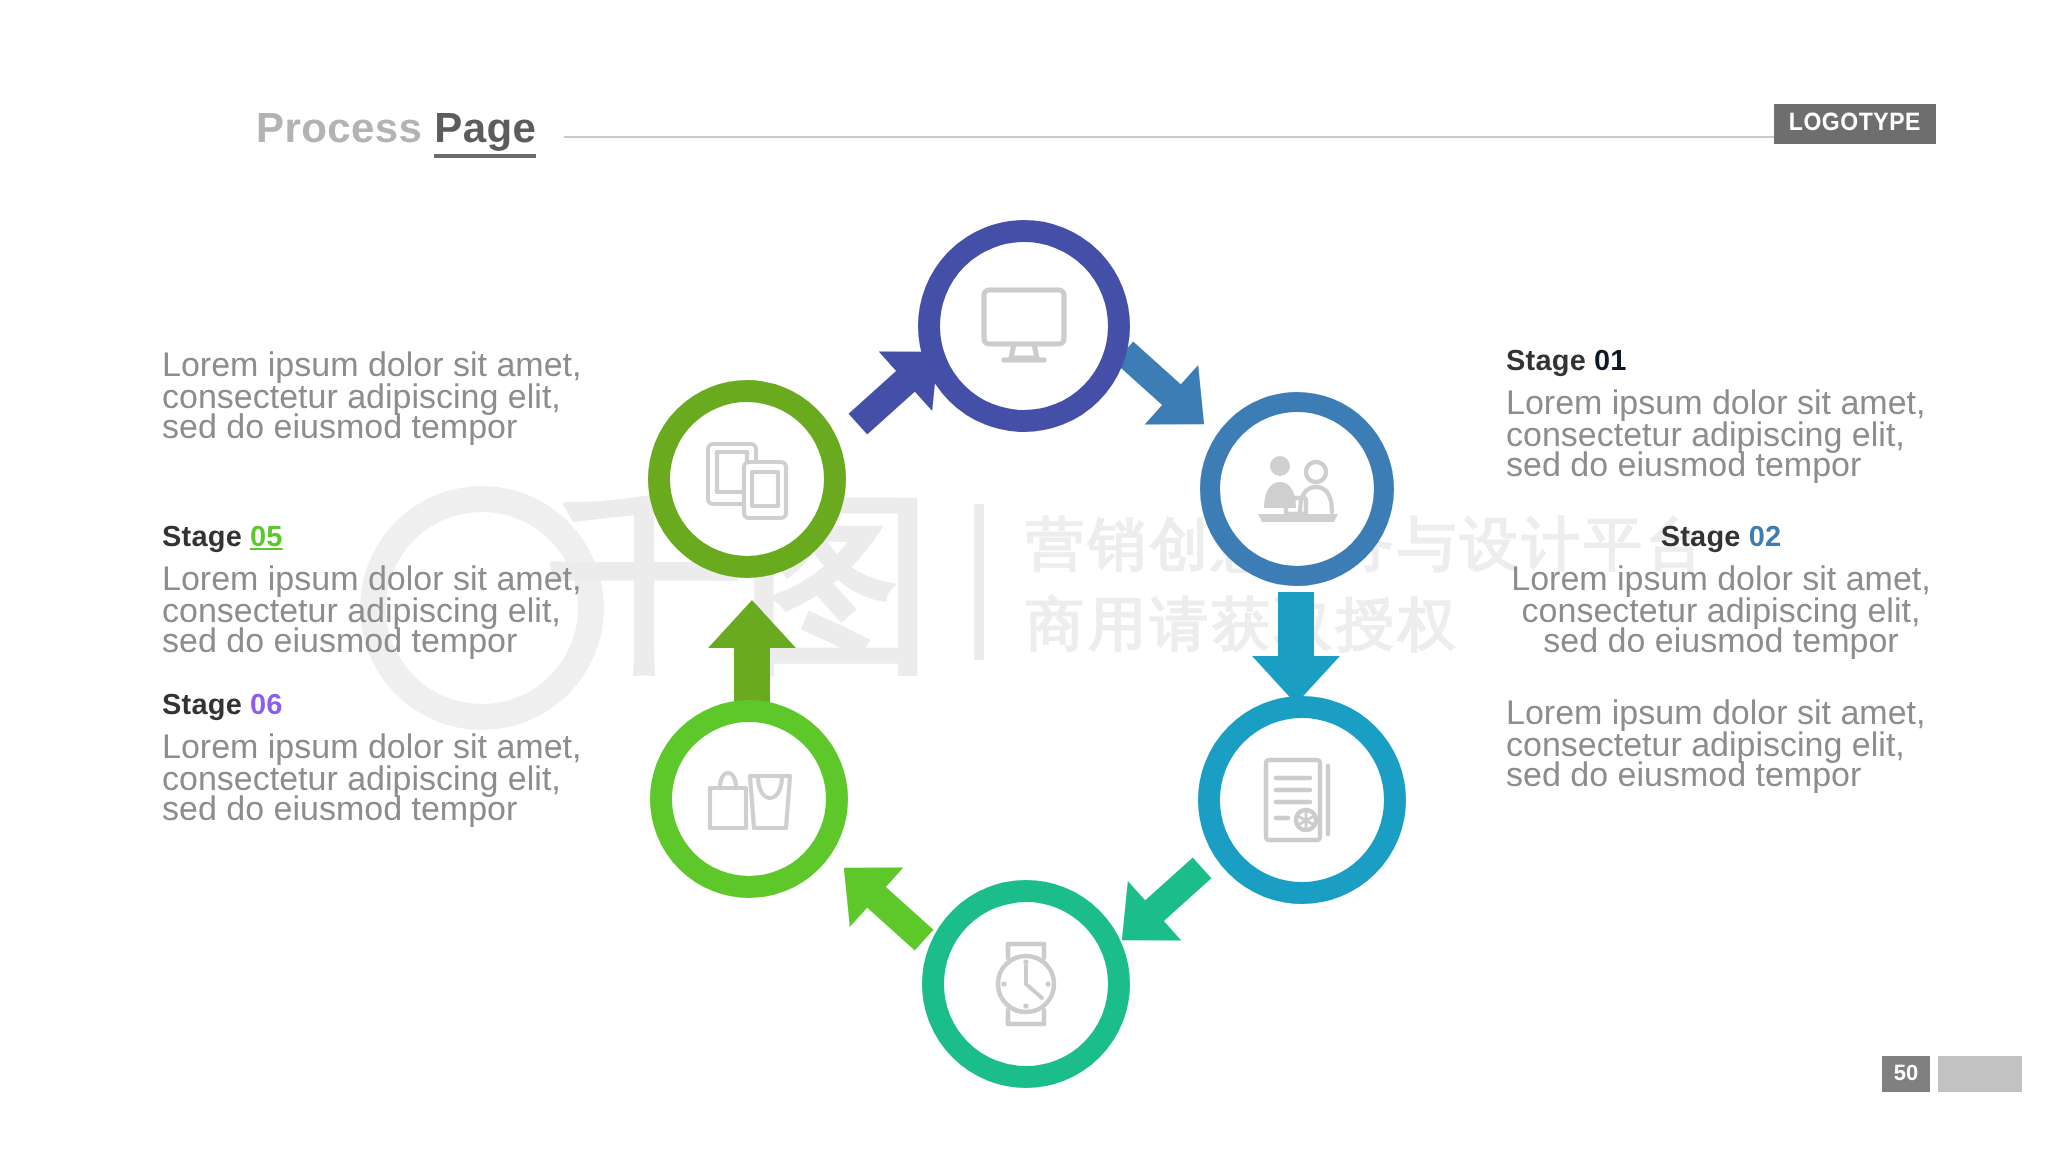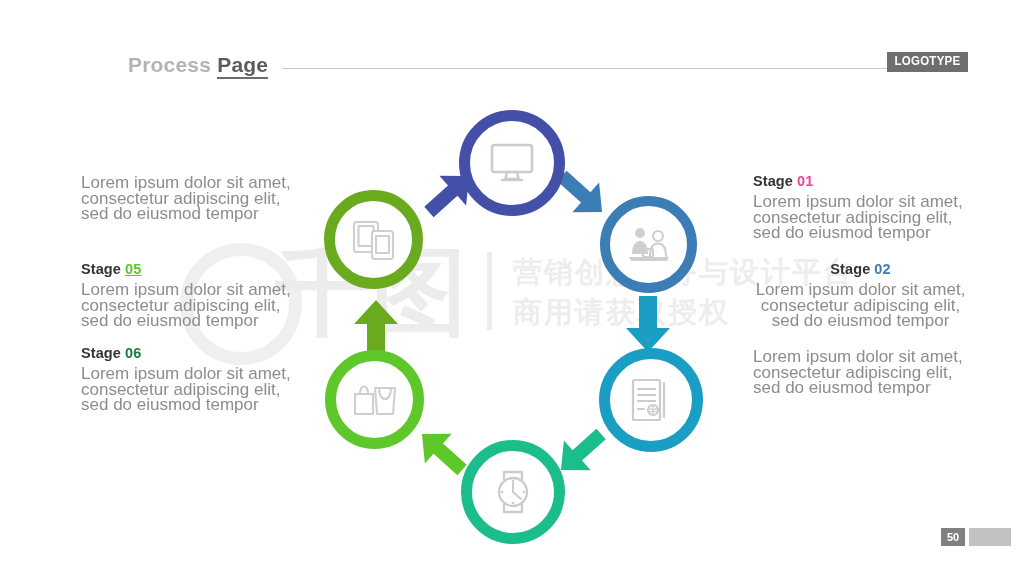--- a/index.html
+++ b/index.html
@@ -321,28 +321,28 @@
 
   <div class="stage-block left" style="top:261px;">
     <p class="stage-head">
       <span>Stage</span><span class="stage-num" style="color:#5ec72a;text-decoration:underline;">05</span>
     </p>
     <p class="stage-body">Lorem ipsum dolor sit amet, consectetur adipiscing elit, sed do eiusmod tempor</p>
   </div>
 
   <div class="stage-block left" style="top:345px;">
     <p class="stage-head">
-      <span>Stage</span><span class="stage-num" style="color:#15803d;">06</span>
+      <span>Stage</span><span class="stage-num" style="color:#8b5cf6;">06</span>
     </p>
     <p class="stage-body">Lorem ipsum dolor sit amet, consectetur adipiscing elit, sed do eiusmod tempor</p>
   </div>
 
   <div class="stage-block right" style="top:173px;">
     <p class="stage-head">
-      <span>Stage</span><span class="stage-num" style="color:#ec4899;">01</span>
+      <span>Stage</span><span class="stage-num" style="color:#0f172a;">01</span>
     </p>
     <p class="stage-body">Lorem ipsum dolor sit amet, consectetur adipiscing elit, sed do eiusmod tempor</p>
   </div>
 
   <div class="stage-block right" style="top:261px;text-align:center;">
     <p class="stage-head">
       <span>Stage</span><span class="stage-num" style="color:#3d7db5;">02</span>
     </p>
     <p class="stage-body">Lorem ipsum dolor sit amet, consectetur adipiscing elit, sed do eiusmod tempor</p>
   </div>

